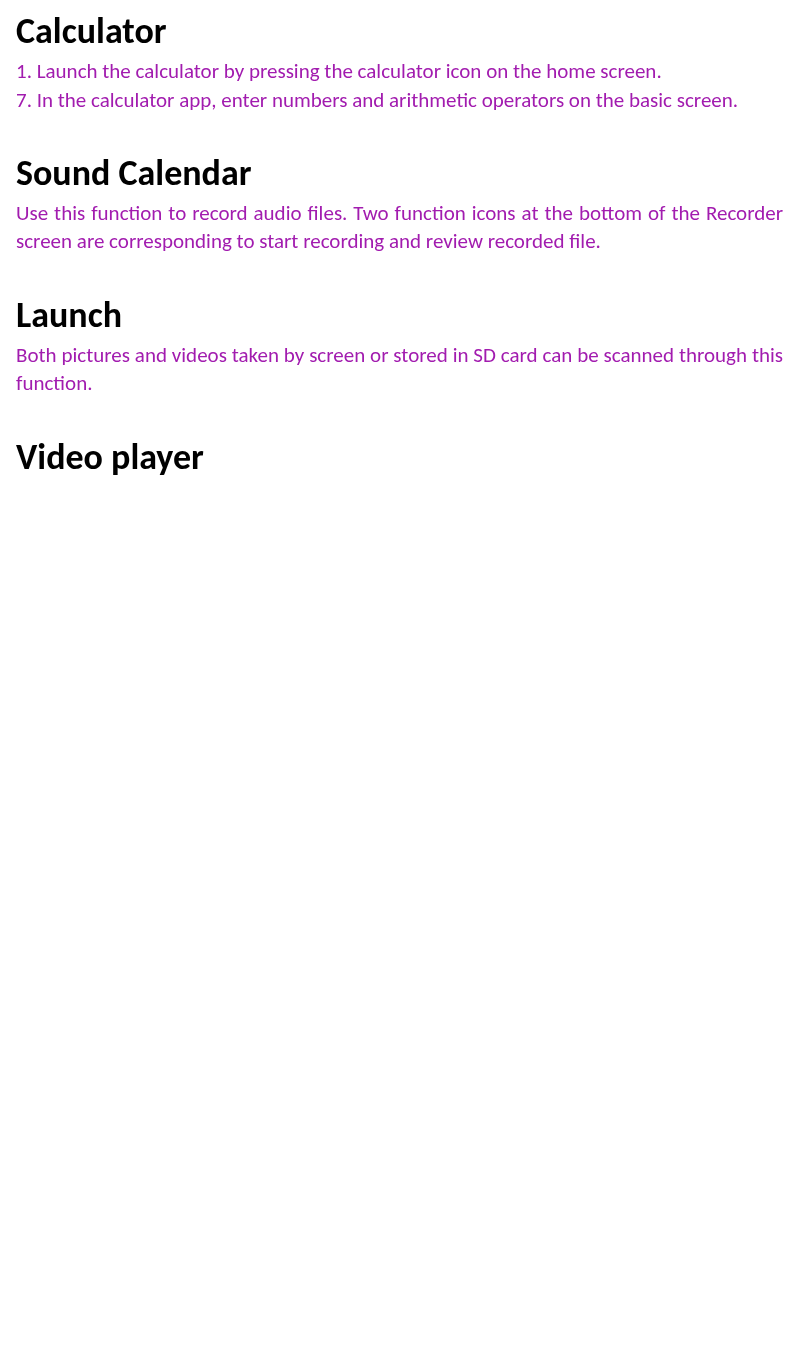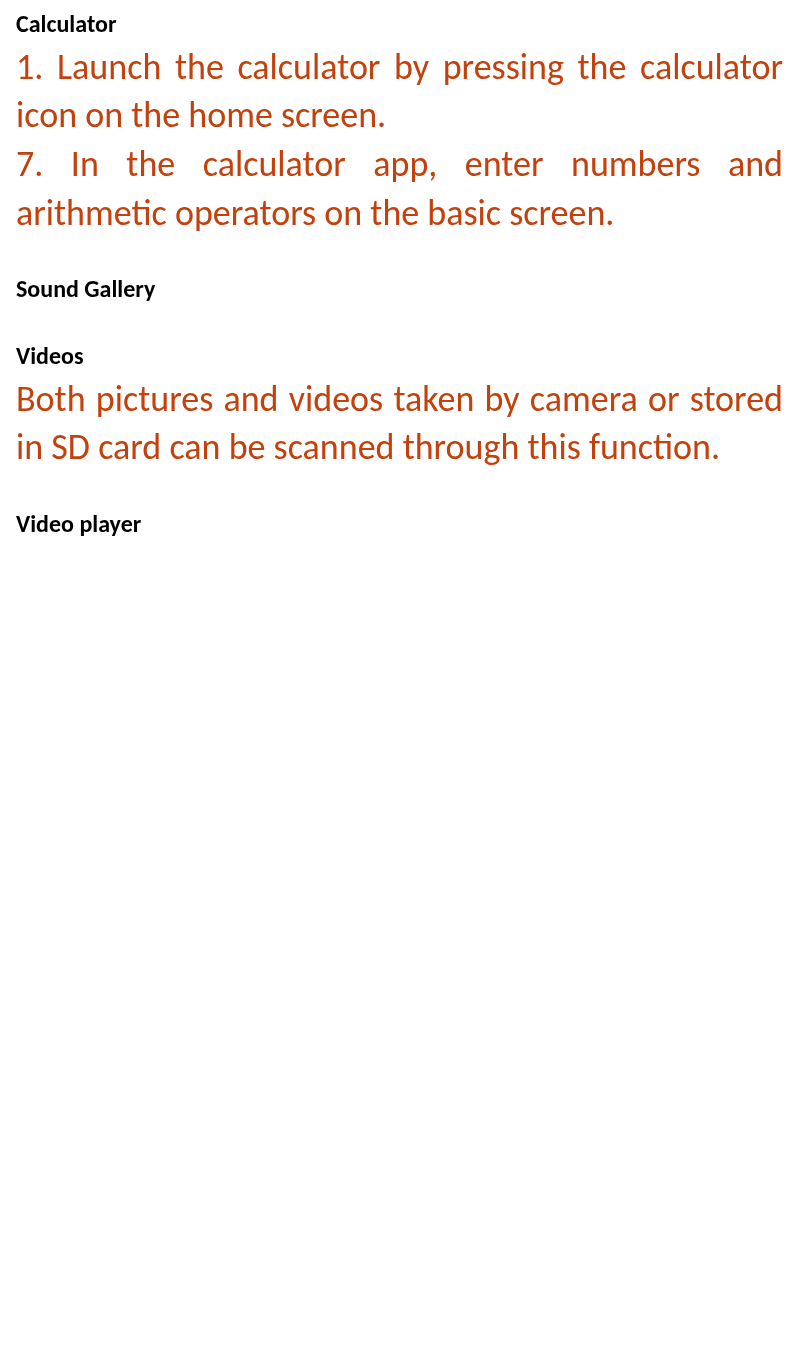--- a/index.html
+++ b/index.html
@@ -14,52 +14,53 @@
       width: 799px;
       padding: 10px 16px;
     }
     .section {
       margin-bottom: 38px;
     }
     .section:last-child {
       margin-bottom: 4px;
     }
     h2 {
-      font-size: 24px;
+      font-size: 36px;
       font-weight: bold;
       color: #000000;
       margin-bottom: 4px;
       line-height: 1.2;
     }
     p {
-      font-size: 36px;
-      color: #c2410c;
+      font-size: 21px;
+      color: #a21caf;
       line-height: 1.35;
       text-align: justify;
       text-justify: inter-word;
     }
   </style>
 </head>
 <body>
 
 <div class="section">
   <h2>Calculator</h2>
   <p><span>1. Launch the calculator by pressing the calculator icon on the home screen.</span><br><span>7. In the calculator app, enter numbers and arithmetic operators on the basic screen.</span></p>
 </div>
 
 <div class="section">
 </div>
 
 <div class="section">
-  <h2>Sound Gallery</h2>
+  <h2>Sound Calendar</h2>
+  <p>Use this function to record audio files. Two function icons at the bottom of the Recorder screen are corresponding to start recording and review recorded file.</p>
 </div>
 
 <div class="section">
 </div>
 
 <div class="section">
-  <h2>Videos</h2>
-  <p>Both pictures and videos taken by camera or stored in SD card can be scanned through this function.</p>
+  <h2>Launch</h2>
+  <p>Both pictures and videos taken by screen or stored in SD card can be scanned through this function.</p>
 </div>
 
 <div class="section">
   <h2>Video player</h2>
 </div>
 
 </body></html>

